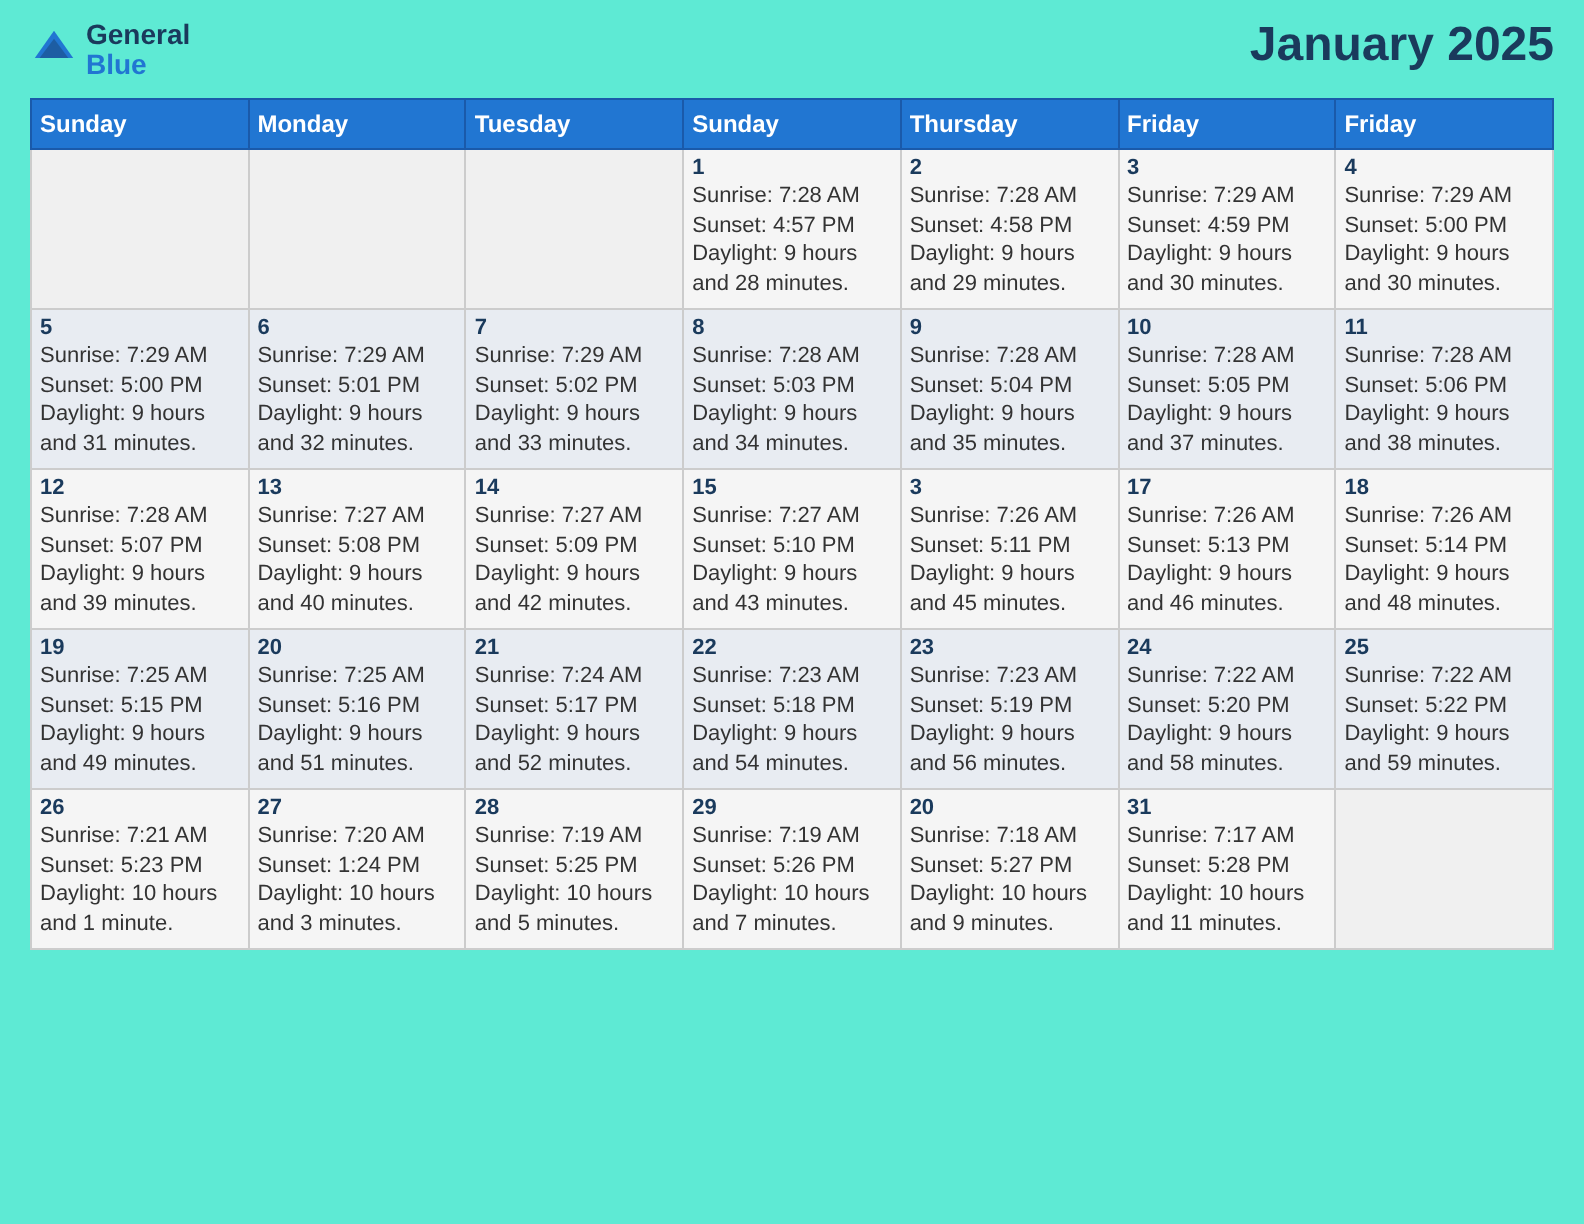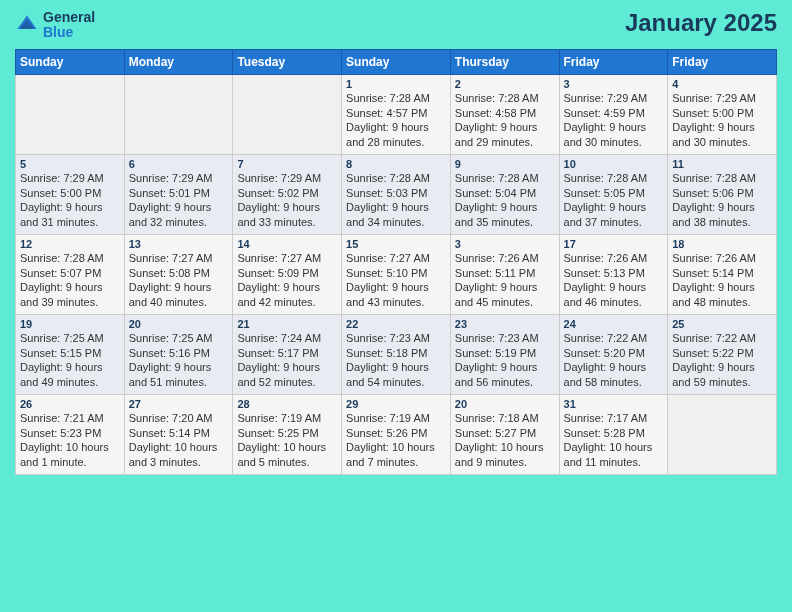--- a/index.html
+++ b/index.html
@@ -327,21 +327,21 @@
           <td>
             <span class="day-number">26</span>
             <div class="day-info" style="white-space: pre-line;">Sunrise: 7:21 AM
 Sunset: 5:23 PM
 Daylight: 10 hours
 and 1 minute.</div>
           </td>
           <td>
             <span class="day-number">27</span>
             <div class="day-info" style="white-space: pre-line;">Sunrise: 7:20 AM
-Sunset: 5:14 PM
+Sunset: 1:24 PM
 Daylight: 10 hours
 and 3 minutes.</div>
           </td>
           <td>
             <span class="day-number">28</span>
             <div class="day-info" style="white-space: pre-line;">Sunrise: 7:19 AM
 Sunset: 5:25 PM
 Daylight: 10 hours
 and 5 minutes.</div>
           </td>

